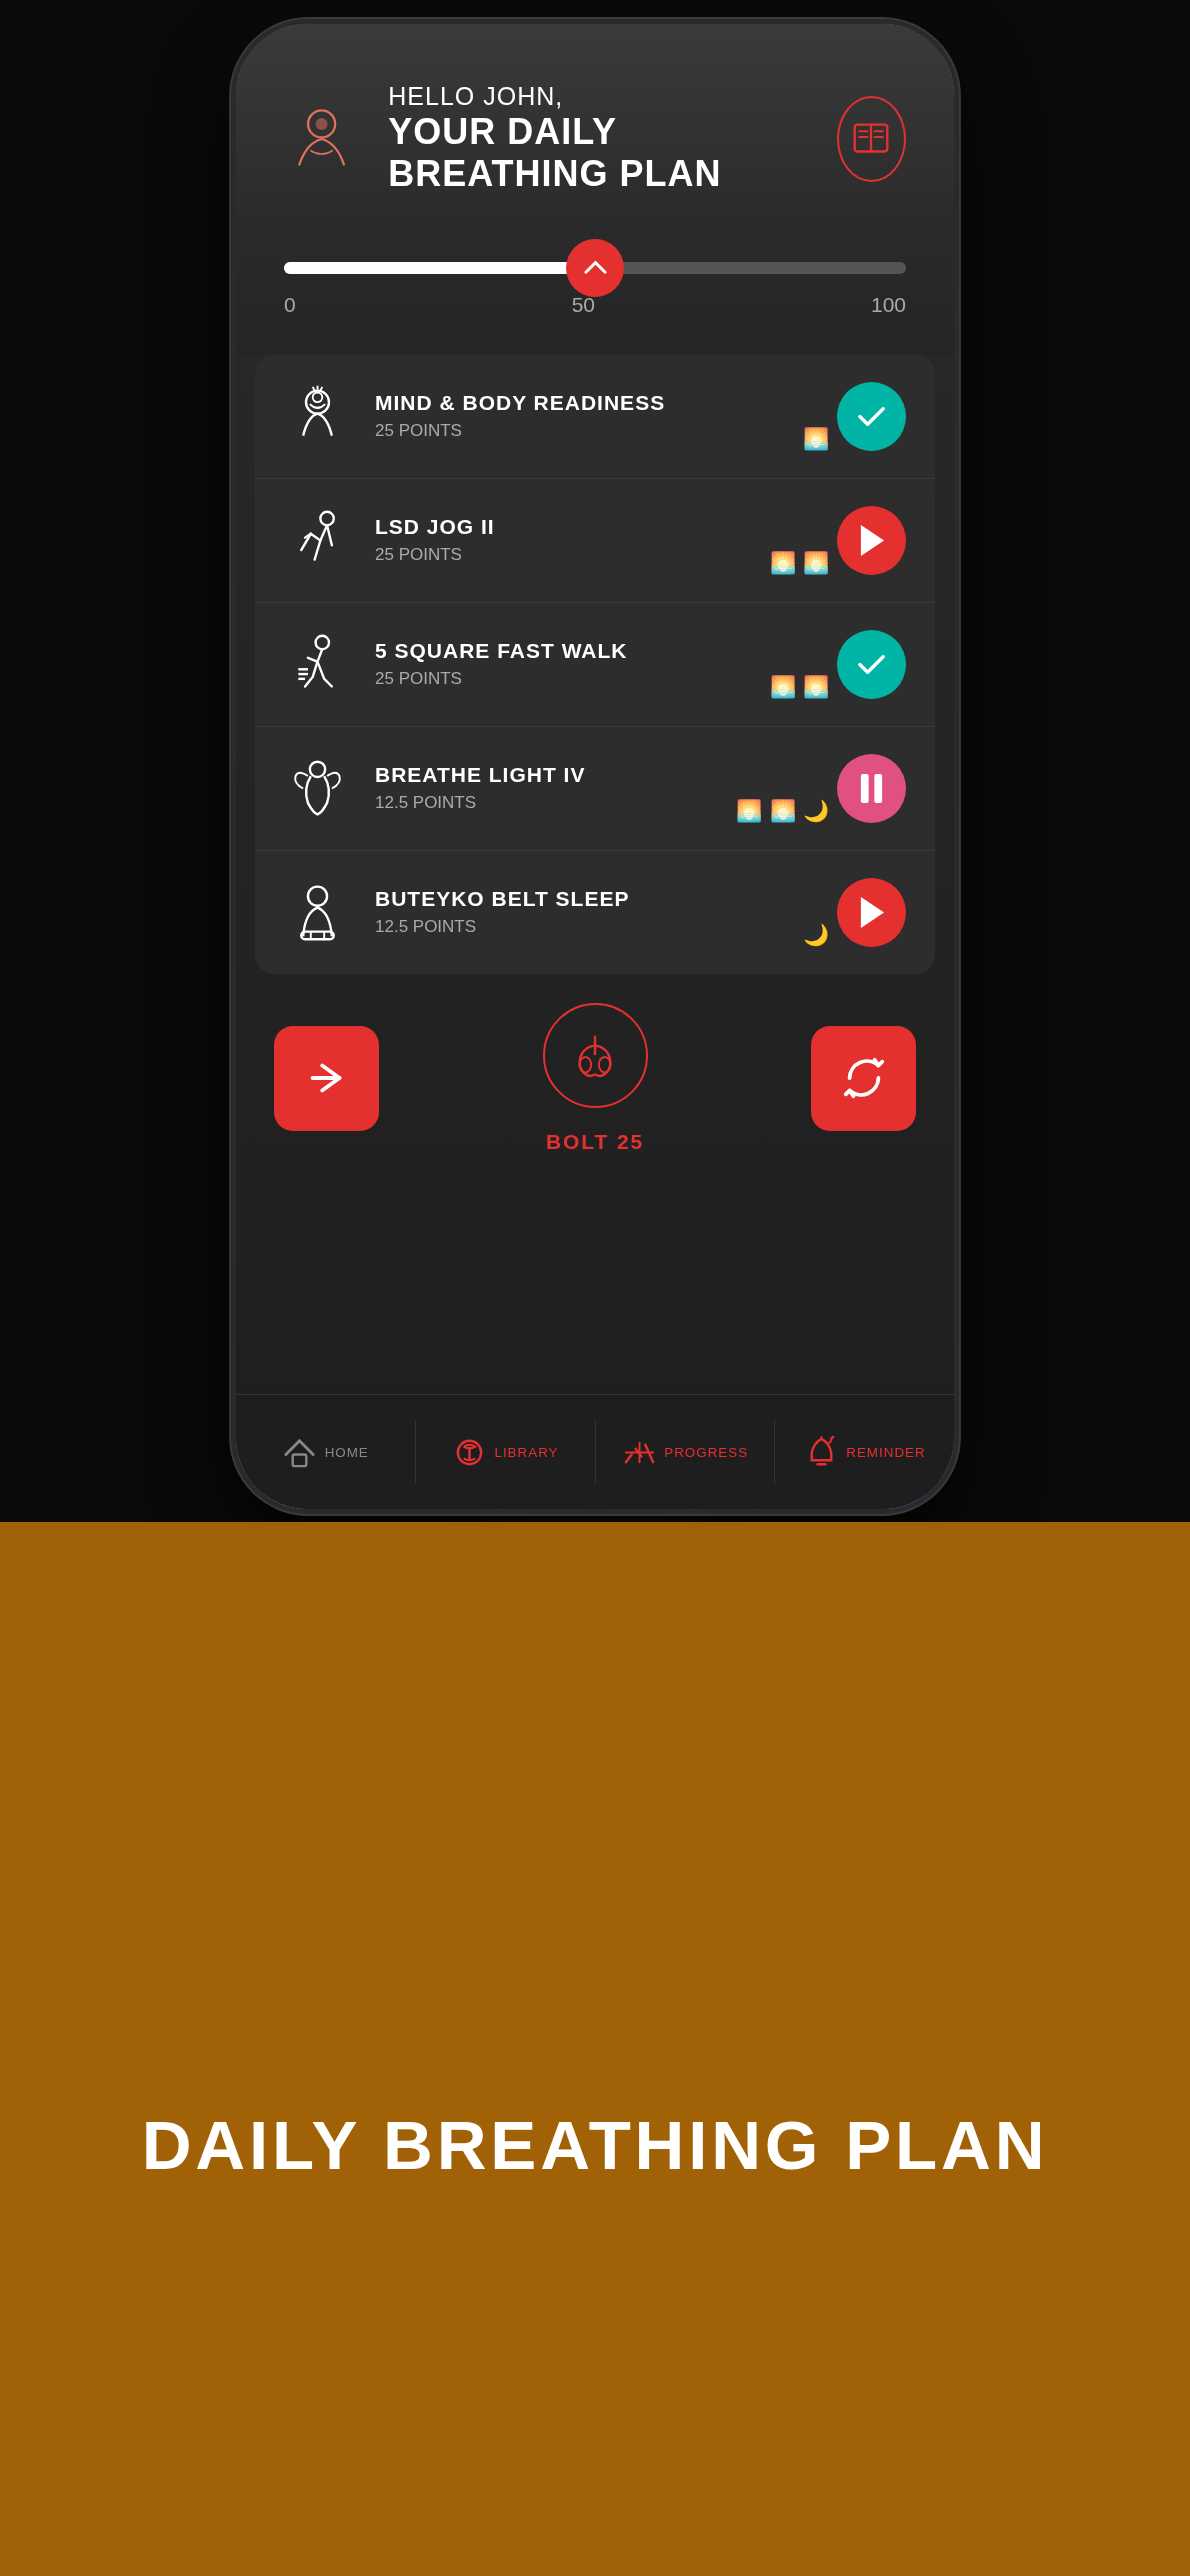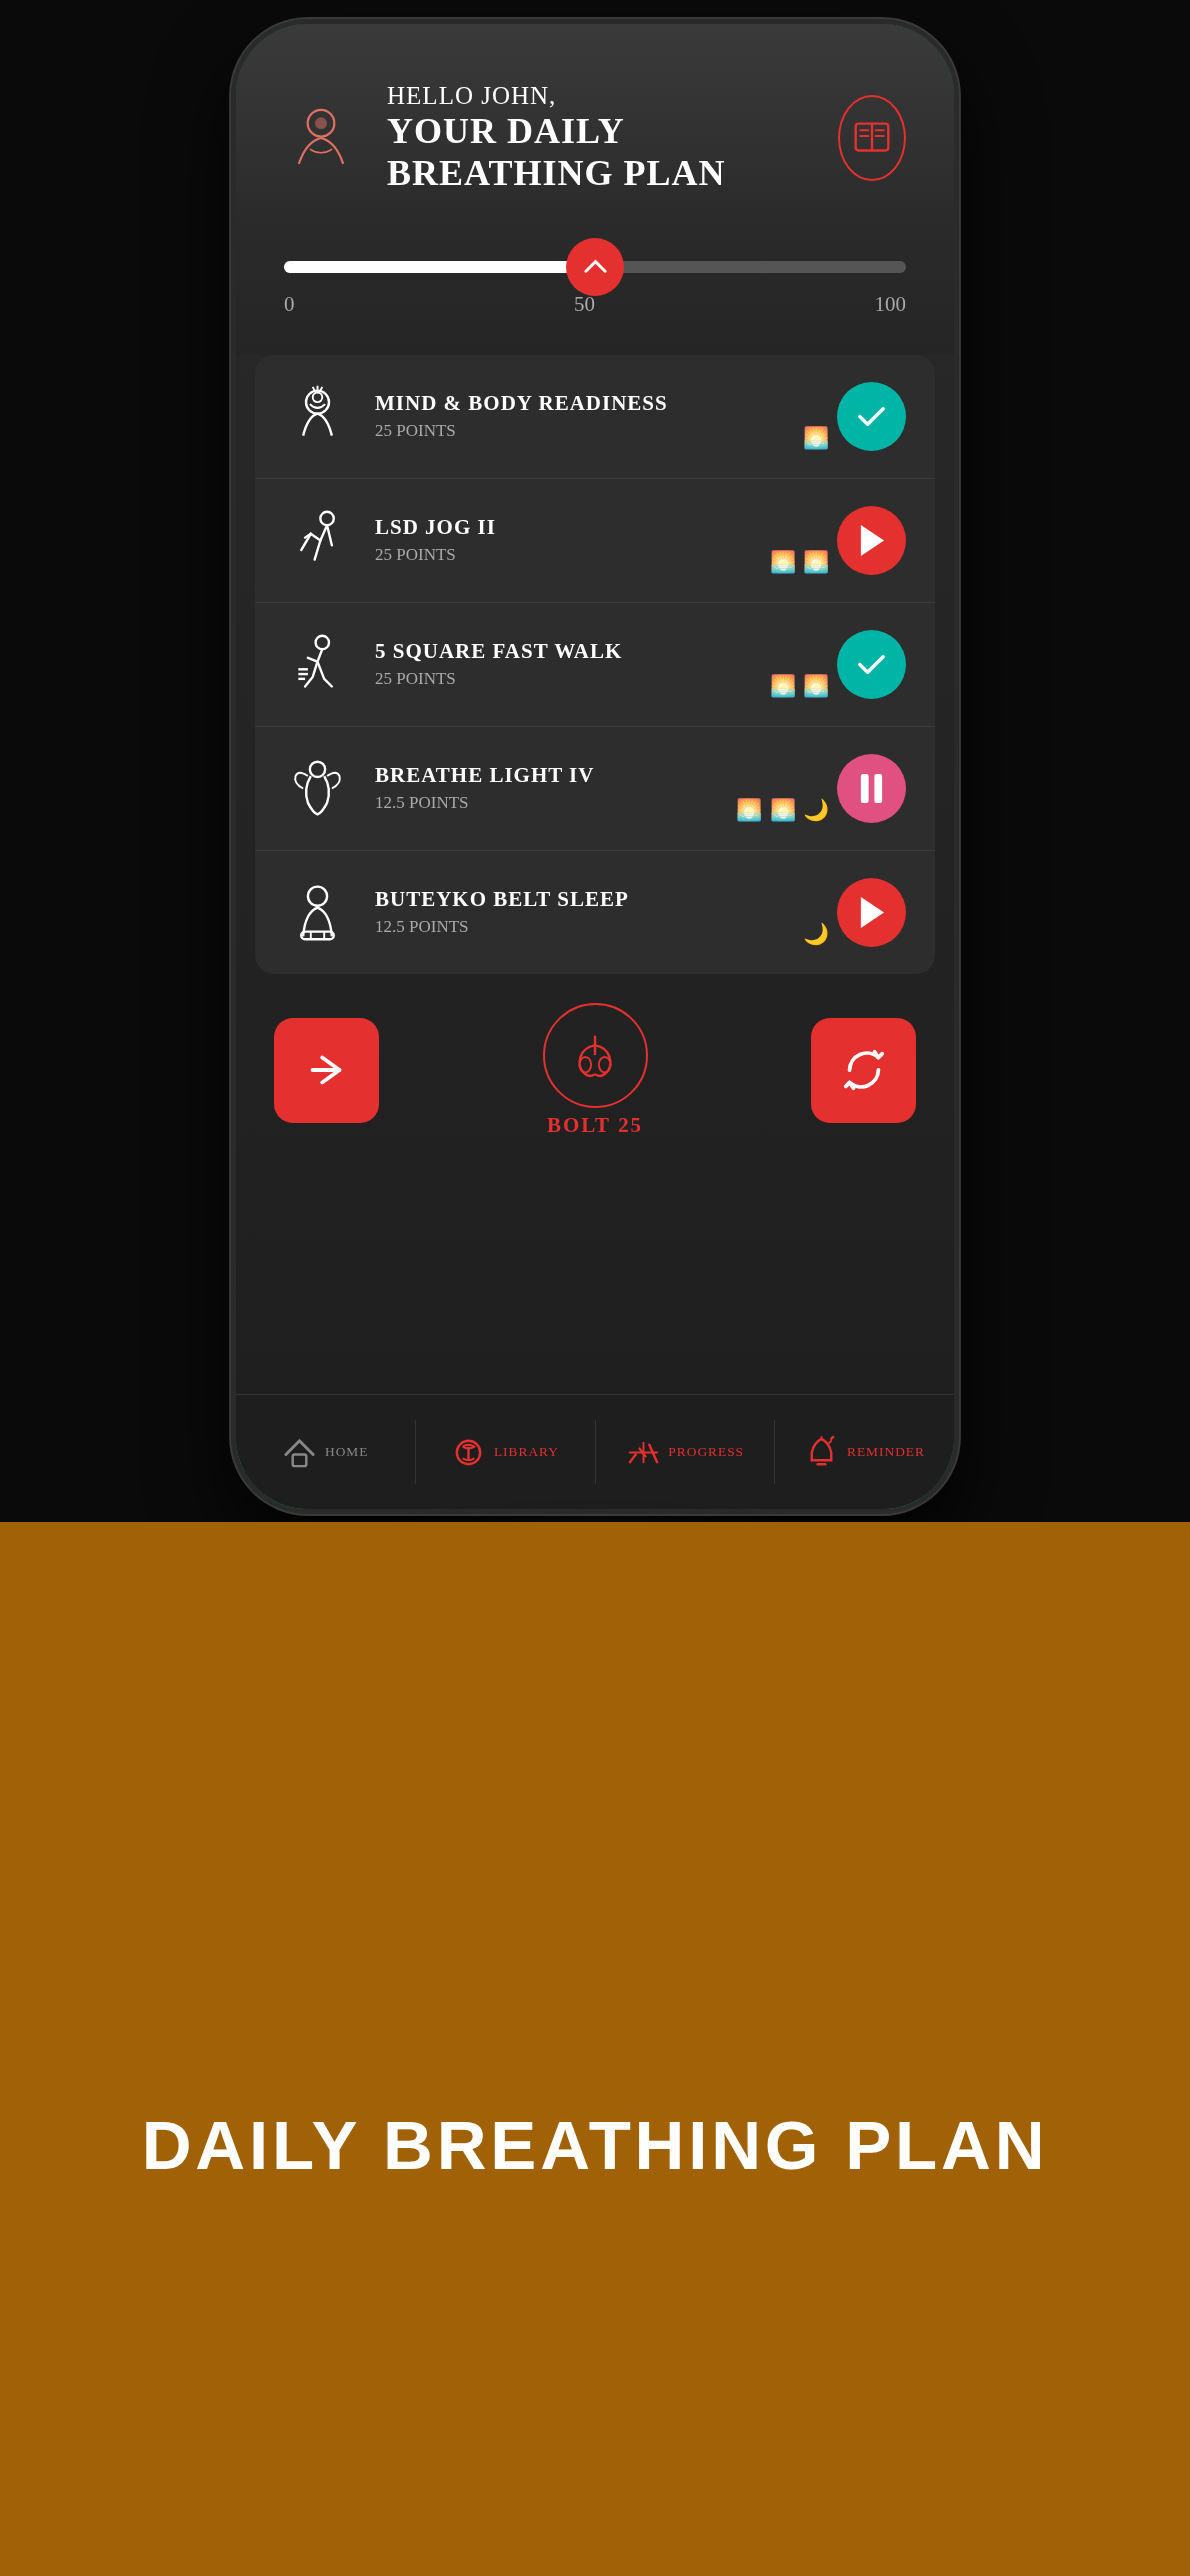--- a/index.html
+++ b/index.html
@@ -41,30 +41,29 @@
       top: 19px;
       left: 50%;
       transform: translateX(-50%);
       width: 728px;
       height: 1495px;
     }
 
     .phone-frame {
       width: 100%;
       height: 100%;
-      background: #15803d;
+      background: #3b82f6;
       border-radius: 77px;
       border: 5.8px solid #2a2a2a;
       box-shadow:
         0 0 0 1.9px #3a3a3a,
         0 38px 77px rgba(0,0,0,0.8),
         inset 0 0 29px rgba(0,0,0,0.5);
       overflow: hidden;
       position: relative;
-      font-family: Liberation Serif, serif;
     }
 
     
     .phone-screen {
       width: 100%;
       height: 100%;
       background: linear-gradient(180deg, #2a2a2a 0%, #1e1e1e 100%);
       border-radius: 71px;
       overflow: hidden;
       position: relative;
@@ -250,21 +249,21 @@
       display: flex;
       align-items: center;
       justify-content: center;
       cursor: pointer;
     }
 
     .bolt-center {
       display: flex;
       flex-direction: column;
       align-items: center;
-      gap: 5px;
+      gap: 22px;
     }
 
     .bolt-circle {
       width: 105px;
       height: 105px;
       border-radius: 50%;
       border: 2.9px solid #e53030;
       display: flex;
       align-items: center;
       justify-content: center;

